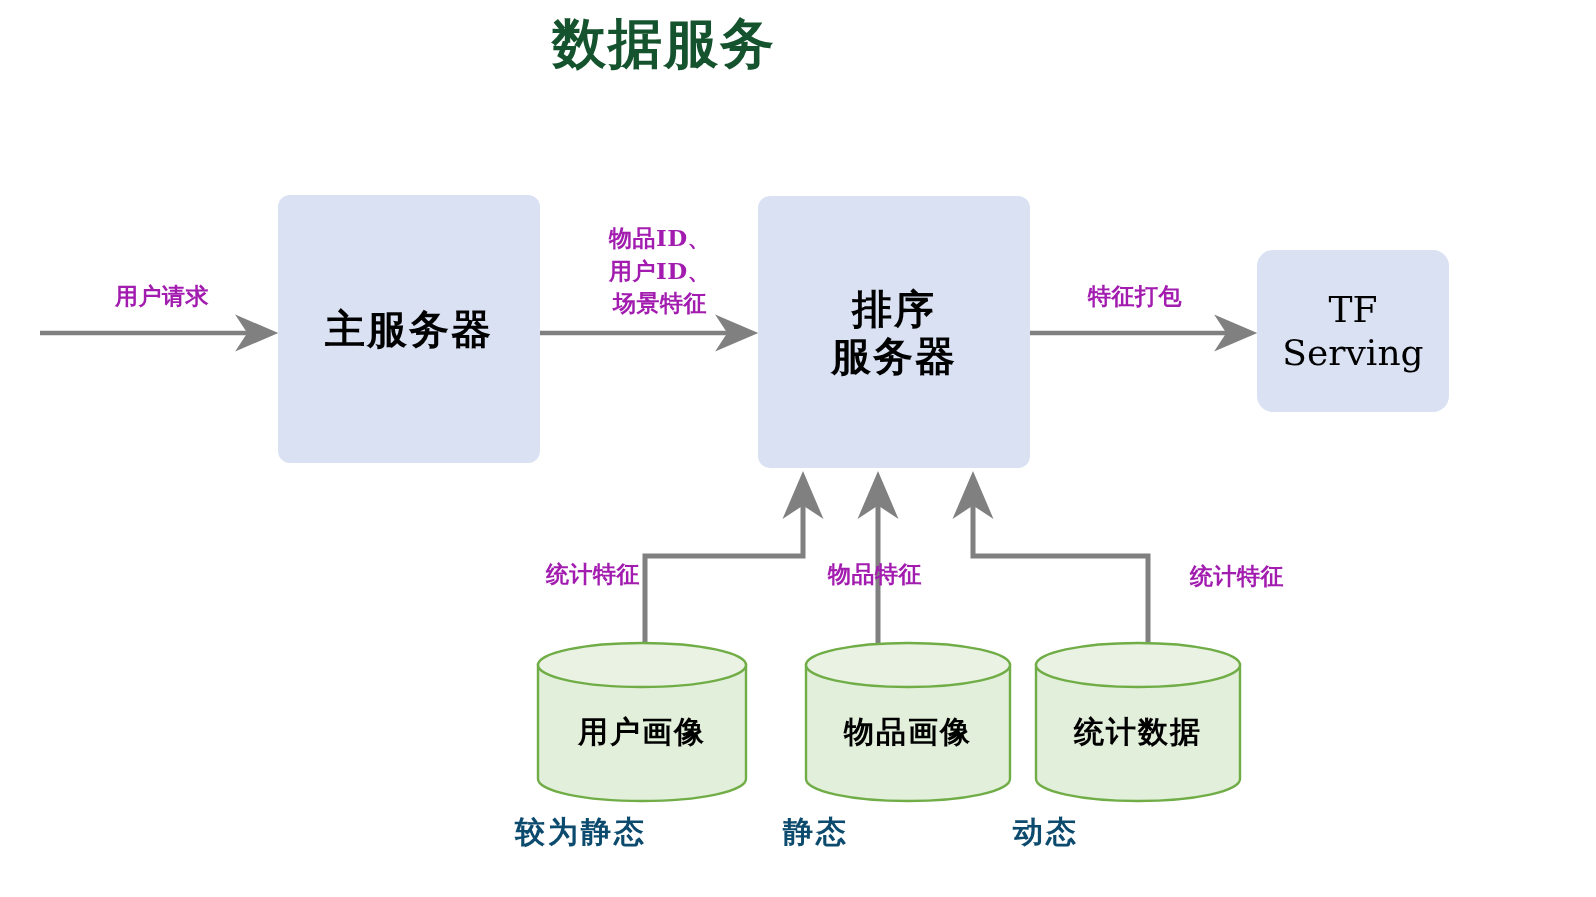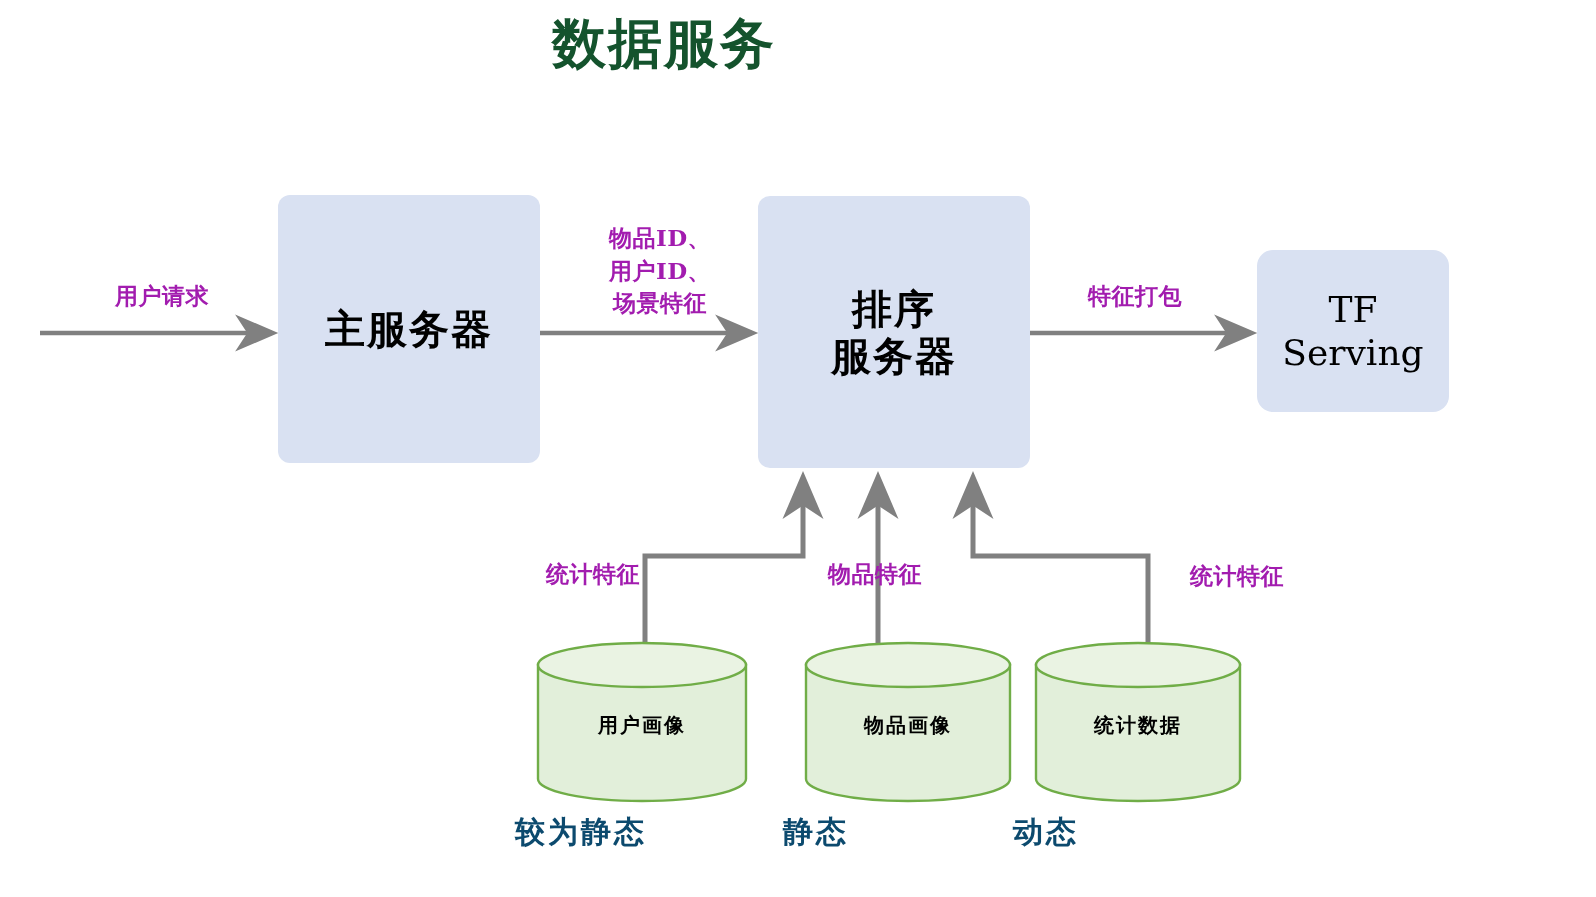--- a/index.html
+++ b/index.html
@@ -99,21 +99,21 @@
   
   .cyl {
     position: absolute;
   }
   .cyl-label {
     position: absolute;
     left: 0;
     width: 100%;
     text-align: center;
     font-family: "DejaVu Serif", "Liberation Serif", serif;
-    font-size: 20px;
+    font-size: 30px;
     font-weight: 700;
     color: #000;
     letter-spacing: 2px;
   }
   .cyl-caption {
     position: absolute;
     text-align: left;
     font-family: "DejaVu Serif", "Liberation Serif", serif;
     font-size: 30px;
     font-weight: 700;

